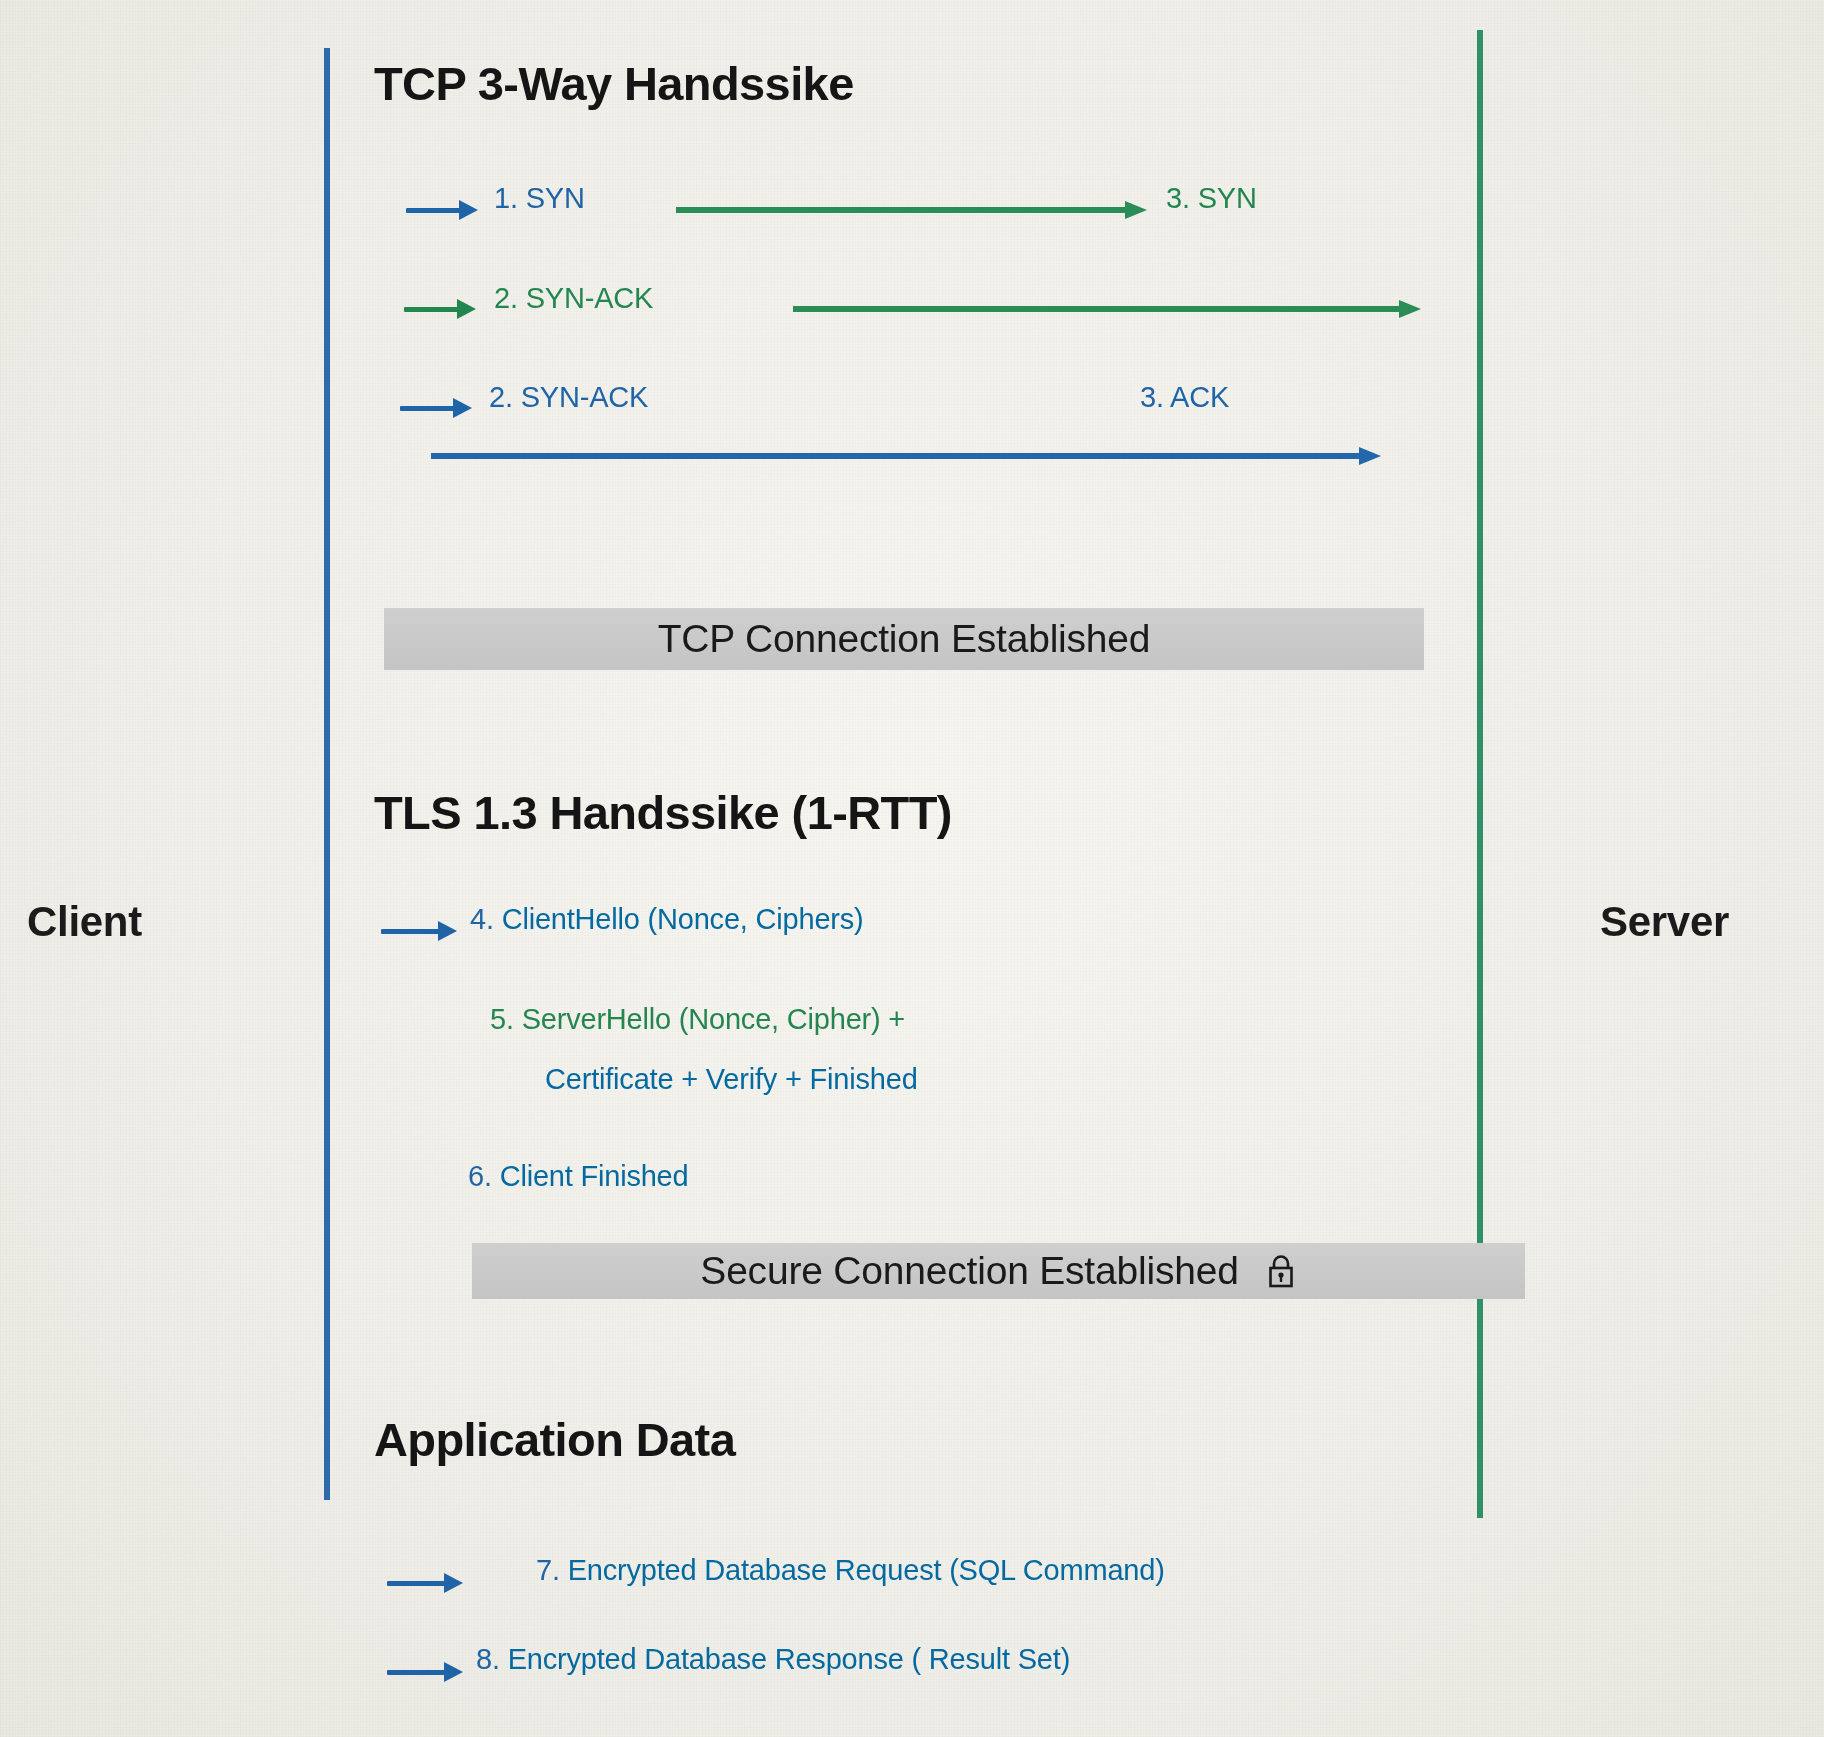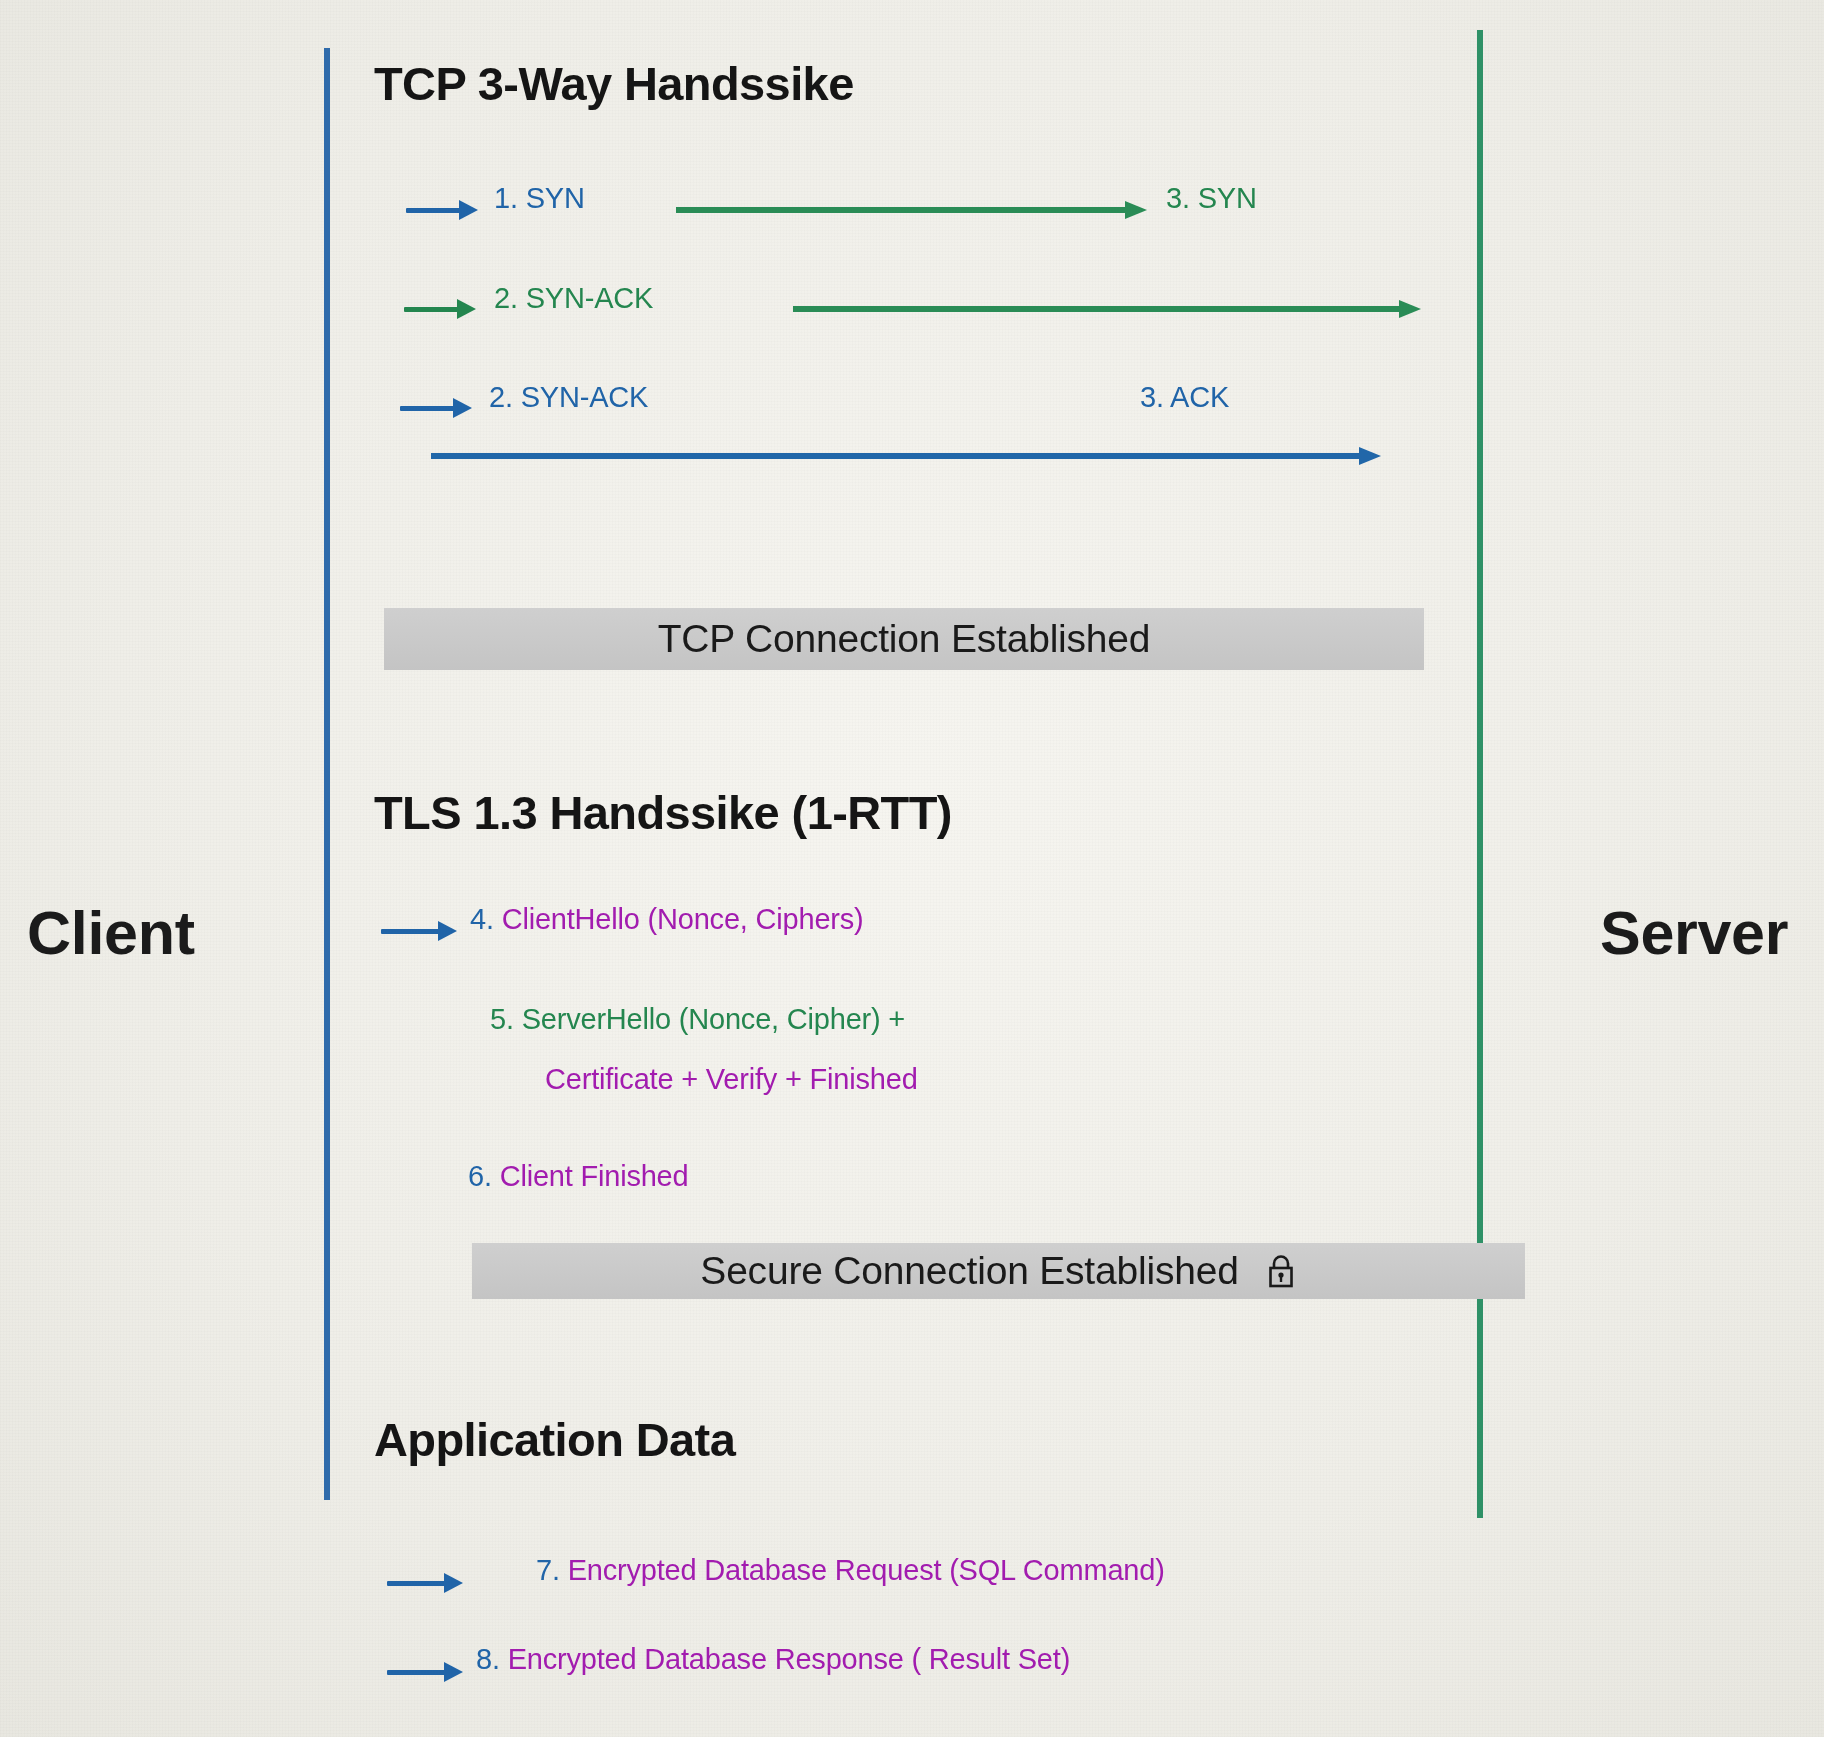--- a/index.html
+++ b/index.html
@@ -41,21 +41,21 @@
     background: #2f6bab;
   }
   #server-lifeline {
     left: 1477px;
     top: 30px;
     height: 1488px;
     background: #2f9167;
   }
   .side-label {
     position: absolute;
-    font-size: 61px;
+    font-size: 42px;
     font-weight: bold;
     color: #1b1b1b;
     letter-spacing: -0.3px;
     z-index: 3;
     white-space: nowrap;
   }
   #client-label { left: 27px; top: 898px; }
   #server-label { left: 1600px; top: 898px; }
 
   .section-title {
@@ -76,21 +76,21 @@
     font-size: 29px;
     color: #1b1b1b;
     white-space: nowrap;
     letter-spacing: -0.2px;
     z-index: 3;
   }
   .msg .num-blue  { color: #2064a8; }
   .msg .num-green { color: #24864f; }
   .t-blue  { color: #2064a8; }
   .t-green { color: #24864f; }
-  .t-black { color: #a21caf; }
+  .t-black { color: #0369a1; }
 
   
   .stub-arrow {
     position: absolute;
     height: 20px;
     z-index: 3;
   }
   .stub-arrow .shaft {
     position: absolute;
     left: 0;

